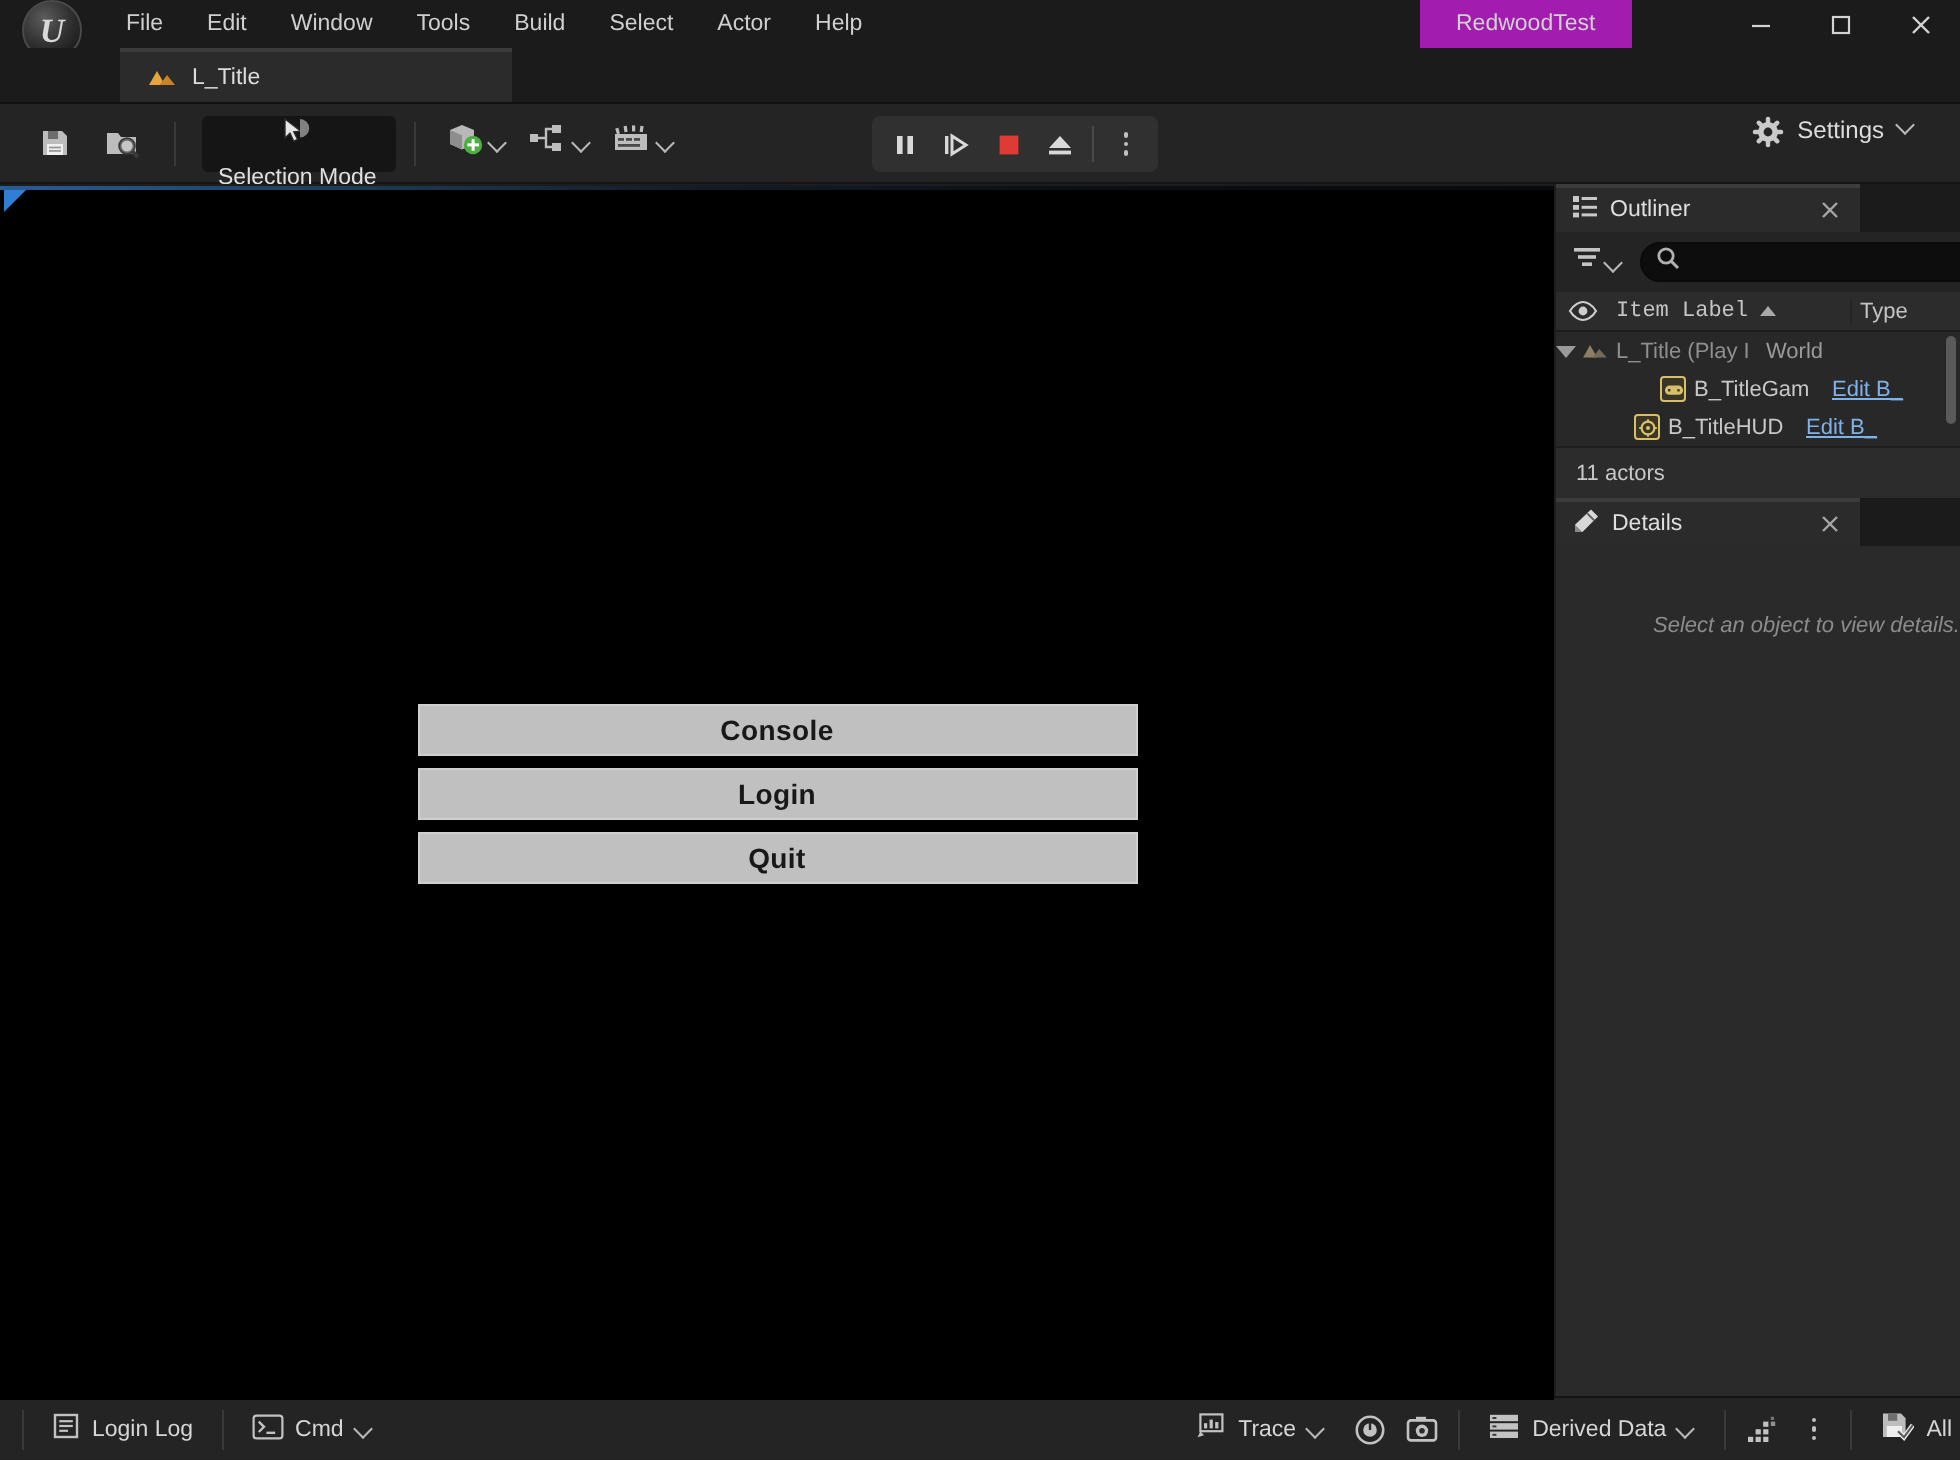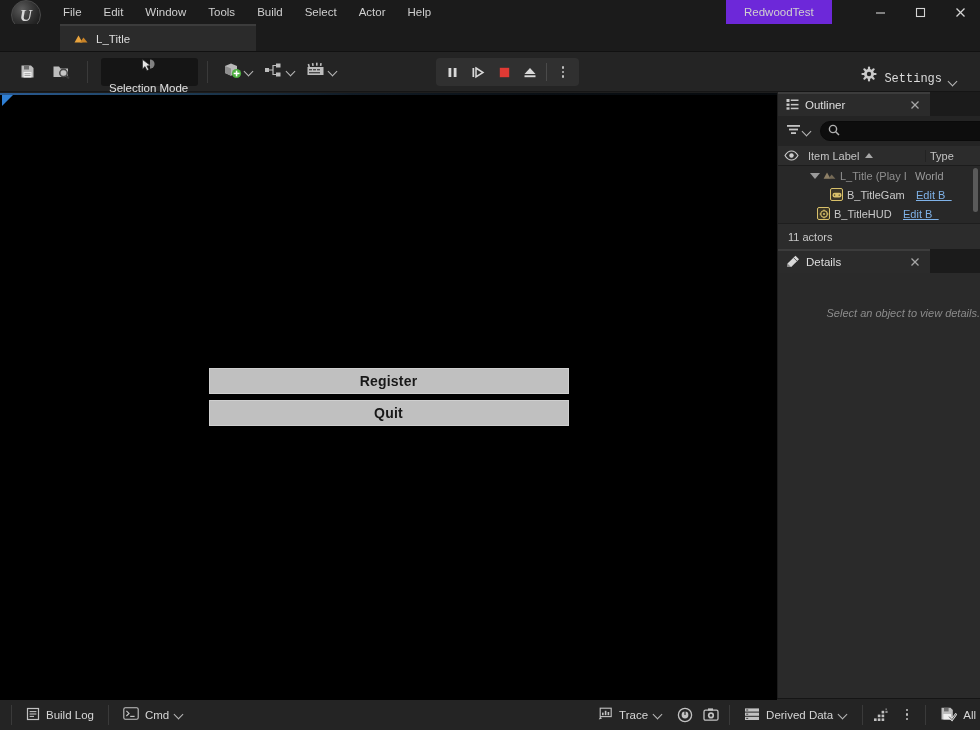--- a/index.html
+++ b/index.html
@@ -28,22 +28,22 @@
     margin-top: 6px;
     font-family: "Liberation Serif", serif;
     font-size: 17px; color: #d8d8d8; font-weight: 700; font-style: italic;
     line-height: 1;
   }
   .menu { display: flex; align-items: center; gap: 0; height: 24px; }
   .menu-item {
     font-size: 11.5px; color: #cfcfcf; padding: 0 11px; line-height: 24px; height: 24px; cursor: default;
   }
   .proj-name {
-    position: absolute; left: 726px; top: 0px; height: 24px; line-height: 24px;
-    font-size: 11.5px; color: #d0d0d0; padding: 0 18px; background: #6d28d9;
+    position: absolute; left: 710px; top: 0px; height: 24px; line-height: 24px;
+    font-size: 11.5px; color: #d0d0d0; padding: 0 18px; background: #a21caf;
   }
   .wbtns { position: absolute; right: 0; top: 0; height: 24px; display: flex; }
   .wbtn { width: 40px; height: 24px; display: flex; align-items: center; justify-content: center; }
   .wbtn svg { display: block; }
 
   
   .tabstrip { height: 28px; background: #1b1b1b; display: flex; align-items: flex-end; flex: none; position: relative; }
   .tabstrip::after { content:""; position:absolute; left:0; right:0; bottom:0; height:1px; background:#111; }
   .ltab {
     margin-left: 60px; height: 28px; min-width: 196px; background: #2b2b2b;
@@ -73,22 +73,22 @@
     border-right: 1.5px solid #b8b8b8; border-bottom: 1.5px solid #b8b8b8;
     transform: rotate(45deg);
   }
   .play-group {
     position: absolute; left: 436px; top: 6px; height: 28px; background: #303030; border-radius: 4px;
     display: flex; align-items: center; padding: 0 3px;
   }
   .pbtn { width: 26px; height: 24px; display: flex; align-items: center; justify-content: center; border-radius: 3px; }
   .p-sep { width: 1px; height: 18px; background: #4a4a4a; margin: 0 3px; }
   .settings-btn {
-    position: absolute; right: 14px; top: 6px; height: 28px; display: flex; align-items: flex-end; gap: 7px;
-    padding: 0 8px; border-radius: 3px; font-size: 12px; color: #dcdcdc; font-family: Liberation Mono, monospace;
+    position: absolute; right: 14px; top: 6px; height: 28px; display: flex; align-items: flex-start; gap: 7px;
+    padding: 0 8px; border-radius: 3px; font-size: 12px; color: #dcdcdc;
   }
 
   
   .body { flex: 1; display: flex; background: #242424; min-height: 0; position: relative; }
 
   
   .vp-wrap { position: relative; width: 778px; flex: none; background: #1d1d1d; padding: 1px 1px 0 0; }
   .viewport { position: relative; width: 777px; height: 607px; background: #000; overflow: hidden; }
   .vp-topline {
     position: absolute; left: 0; top: 0; width: 100%; height: 2px;
@@ -134,21 +134,21 @@
     flex: 1; background: transparent; border: 0; outline: none; color: #d0d0d0; font-size: 11px;
     font-family: "Liberation Sans", sans-serif; min-width: 0;
   }
   .search input::placeholder { color: #6a6a6a; }
 
   .ol-head {
     height: 20px; background: #2c2c2c; display: flex; align-items: center;
     font-size: 11px; color: #c4c4c4; border-bottom: 1px solid #1c1c1c;
   }
   .ol-head .c-eye { width: 26px; display: flex; align-items: center; justify-content: center; }
-  .ol-head .c-label { flex: 1; display: flex; align-items: center; gap: 6px; padding-left: 4px; }
+  .ol-head .c-label { flex: 1; display: flex; align-items: center; gap: 6px; padding-left: 4px; font-family: Liberation Mono, monospace; }
   .ol-head .c-type { width: 55px; padding-left: 4px; border-left: 1px solid #232323; }
   .sort-arrow { width: 0; height: 0; border-left: 4px solid transparent; border-right: 4px solid transparent; border-bottom: 5px solid #a8a8a8; }
 
   .ol-rows { position: relative; background: #282828; overflow: hidden; }
   .ol-row { height: 19px; display: flex; align-items: center; font-size: 11px; color: #c8c8c8; }
   .tri { width: 0; height: 0; border-left: 5px solid transparent; border-right: 5px solid transparent; border-top: 6px solid #9a9a9a; margin-right: 3px; flex: none; }
   .row-label { white-space: nowrap; overflow: hidden; text-overflow: clip; }
   .row-type { width: 55px; flex: none; padding-left: 3px; white-space: nowrap; overflow: hidden; }
   .row-type.link { color: #7fb2e8; text-decoration: underline; }
   .bp-ico {
@@ -370,21 +370,22 @@
     </div>
   </div>
 
   <div class="body">
 
     <div class="vp-wrap">
       <div class="viewport">
         <div class="vp-topline"></div>
         <div class="pie-marker"></div>
         <div class="game-ui">
-          <div class="g-btn">Register</div>
+          <div class="g-btn">Console</div>
+          <div class="g-btn">Login</div>
           <div class="g-btn">Quit</div>
         </div>
       </div>
     </div>
 
     <div class="dock">
 
       <div class="panel-tabbar">
         <div class="panel-tab">
           <span>
@@ -441,21 +442,21 @@
           </div>
           <div class="c-label">
             <span>Item Label</span>
             <span class="sort-arrow"></span>
           </div>
           <div class="c-type">Type</div>
         </div>
 
         <div class="ol-rows">
 
-          <div class="ol-row" style="padding-left:32px;">
+          <div class="ol-row" style="">
             <span class="tri"></span>
             <span style="margin-right:4px;display:flex;">
               <svg width="13" height="11" viewBox="0 0 13 11">
                   <polygon points="4,2.5 7.6,8.8 0.6,8.8" fill="#8d7f66"></polygon>
                   <polygon points="8.6,4.5 12.4,8.8 5.4,8.8" fill="#756a56"></polygon>
                 </svg>
             </span>
             <span class="row-label" style="color:#8f8f8f;width:72px;">L_Title (Play I</span>
             <span class="row-type" style="color:#9a9a9a;">World</span>
           </div>
@@ -523,21 +524,21 @@
     <div class="sb-sep"></div>
     <div class="sb-btn">
       <span>
         <svg width="14" height="14" viewBox="0 0 14 14">
           <rect x="1.5" y="1.5" width="11" height="11" fill="none" stroke="#c2c2c2" stroke-width="1.2"></rect>
           <line x1="3.6" y1="4.6" x2="10.4" y2="4.6" stroke="#c2c2c2" stroke-width="1.1"></line>
           <line x1="3.6" y1="7" x2="10.4" y2="7" stroke="#c2c2c2" stroke-width="1.1"></line>
           <line x1="3.6" y1="9.4" x2="8" y2="9.4" stroke="#c2c2c2" stroke-width="1.1"></line>
         </svg>
       </span>
-      <span>Build Log</span>
+      <span>Login Log</span>
     </div>
     <div class="sb-sep"></div>
     <div class="sb-btn">
       <span>
         <svg width="16" height="13" viewBox="0 0 16 13">
           <rect x="0.8" y="0.8" width="14.4" height="11.4" rx="1.5" fill="none" stroke="#c2c2c2" stroke-width="1.1"></rect>
           <polyline points="3.4,3.8 6,6.4 3.4,9" fill="none" stroke="#c2c2c2" stroke-width="1.2"></polyline>
           <line x1="7.2" y1="9.4" x2="11.6" y2="9.4" stroke="#c2c2c2" stroke-width="1.2"></line>
         </svg>
       </span>

